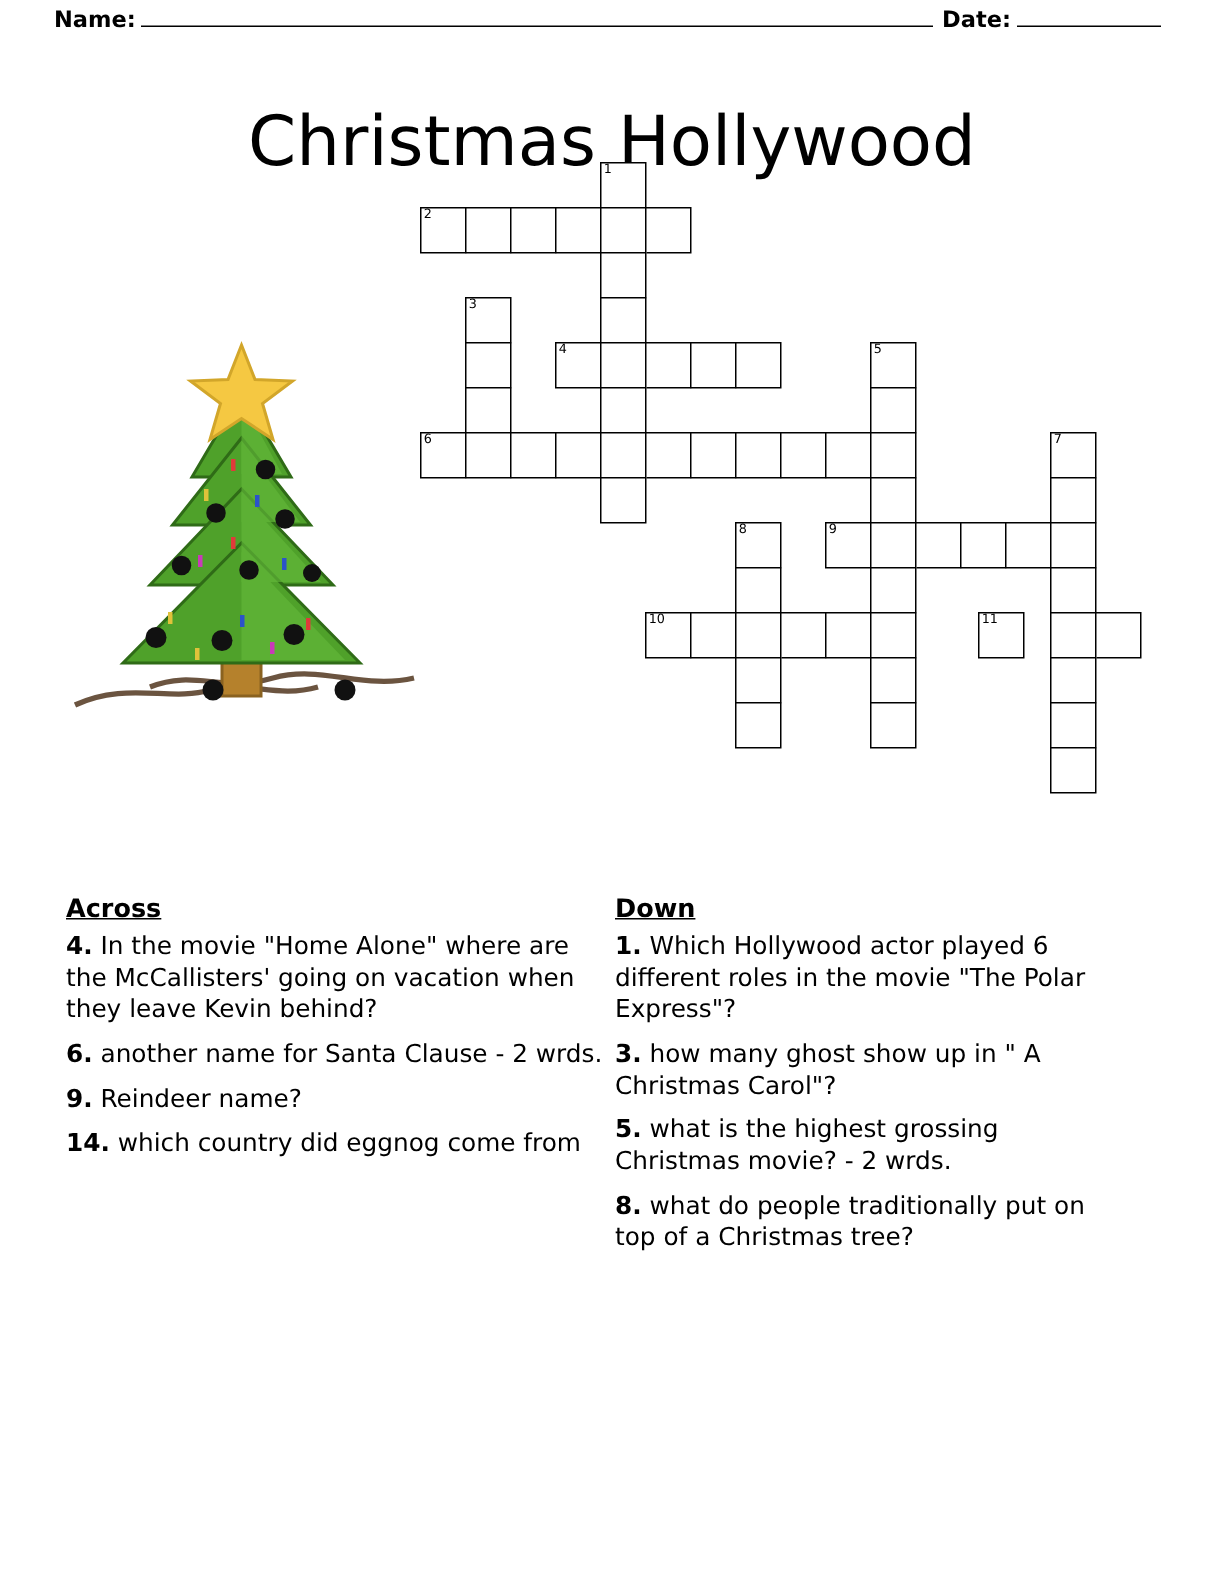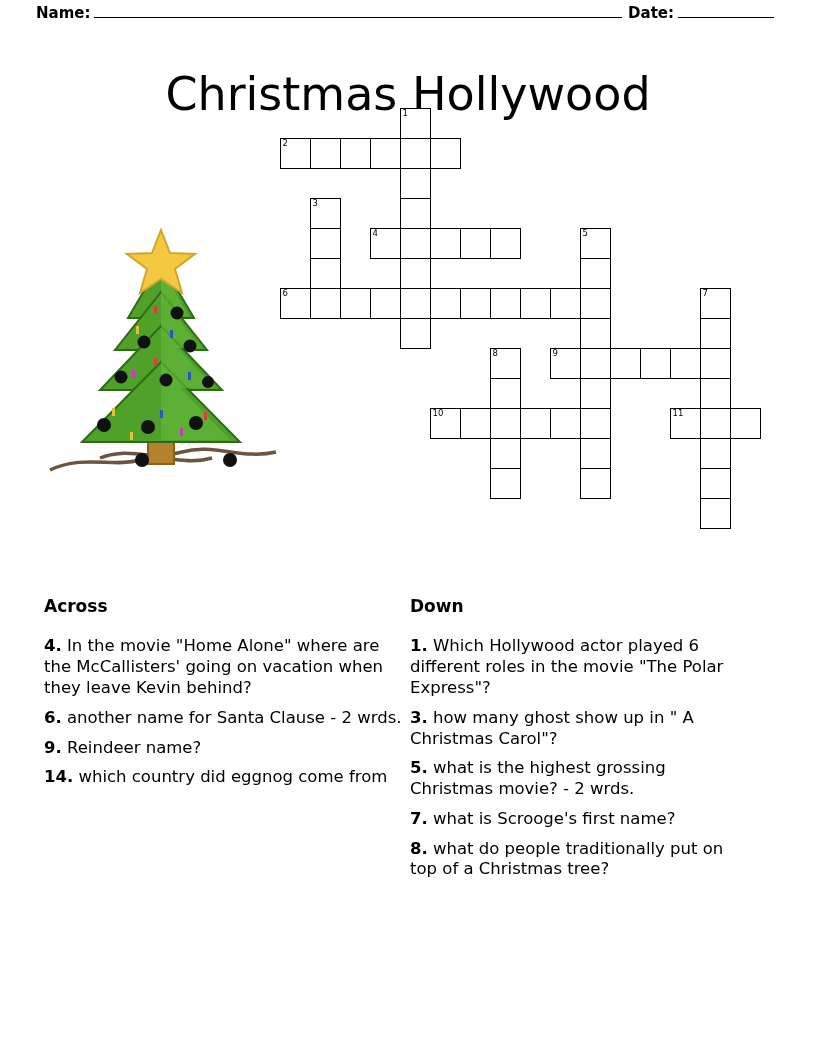--- a/index.html
+++ b/index.html
@@ -84,22 +84,23 @@
     position: absolute;
     top: 596px;
     font-size: 16.5px;
     line-height: 1.26;
     font-family: "DejaVu Sans", sans-serif;
   }
   #clues-across { left: 44px; width: 362px; }
   #clues-down { left: 410px; width: 340px; }
   .clue-head {
     font-weight: bold;
+    text-decoration: underline;
     font-size: 17px;
-    margin-bottom: 19px;
+    margin-bottom: 4px;
     display: block;
   }
   .clue {
     margin: 0 0 9px 0;
   }
   .clue b { font-weight: bold; }
 </style>
 </head>
 <body>
 
@@ -231,21 +232,21 @@
     <div class="cell" style="left: 300px; top: 270px;"></div>
     <div class="cell" style="left: 420px; top: 270px;"></div>
     <div class="cell" style="left: 150px; top: 300px;">
       <span class="num">10</span>
     </div>
     <div class="cell" style="left: 180px; top: 300px;"></div>
     <div class="cell" style="left: 210px; top: 300px;"></div>
     <div class="cell" style="left: 240px; top: 300px;"></div>
     <div class="cell" style="left: 270px; top: 300px;"></div>
     <div class="cell" style="left: 300px; top: 300px;"></div>
-    <div class="cell" style="left: 390px; top: 300px;">
+    <div class="cell" style="left: 372px; top: 300px;">
       <span class="num">11</span>
     </div>
     <div class="cell" style="left: 420px; top: 300px;"></div>
     <div class="cell" style="left: 450px; top: 300px;"></div>
     <div class="cell" style="left: 210px; top: 330px;"></div>
     <div class="cell" style="left: 300px; top: 330px;"></div>
     <div class="cell" style="left: 420px; top: 330px;"></div>
     <div class="cell" style="left: 210px; top: 360px;"></div>
     <div class="cell" style="left: 300px; top: 360px;"></div>
     <div class="cell" style="left: 420px; top: 360px;"></div>
@@ -261,16 +262,15 @@
       <p class="clue"><b>14.</b><span> which country did eggnog come from</span></p>
     </div>
 </div>
 
 <div class="clues" id="clues-down">
   <span class="clue-head">Down</span>
   <div id="down-list">
       <p class="clue"><b>1.</b><span> Which Hollywood actor played 6 different roles in the movie "The Polar Express"?</span></p>
       <p class="clue"><b>3.</b><span> how many ghost show up in " A Christmas Carol"?</span></p>
       <p class="clue"><b>5.</b><span> what is the highest grossing Christmas movie? - 2 wrds.</span></p>
-      <p class="clue"><b>7.</b><span> what is Scrooge's first name?</span></p>
       <p class="clue"><b>8.</b><span> what do people traditionally put on top of a Christmas tree?</span></p>
     </div>
 </div>
 
 </body></html>

